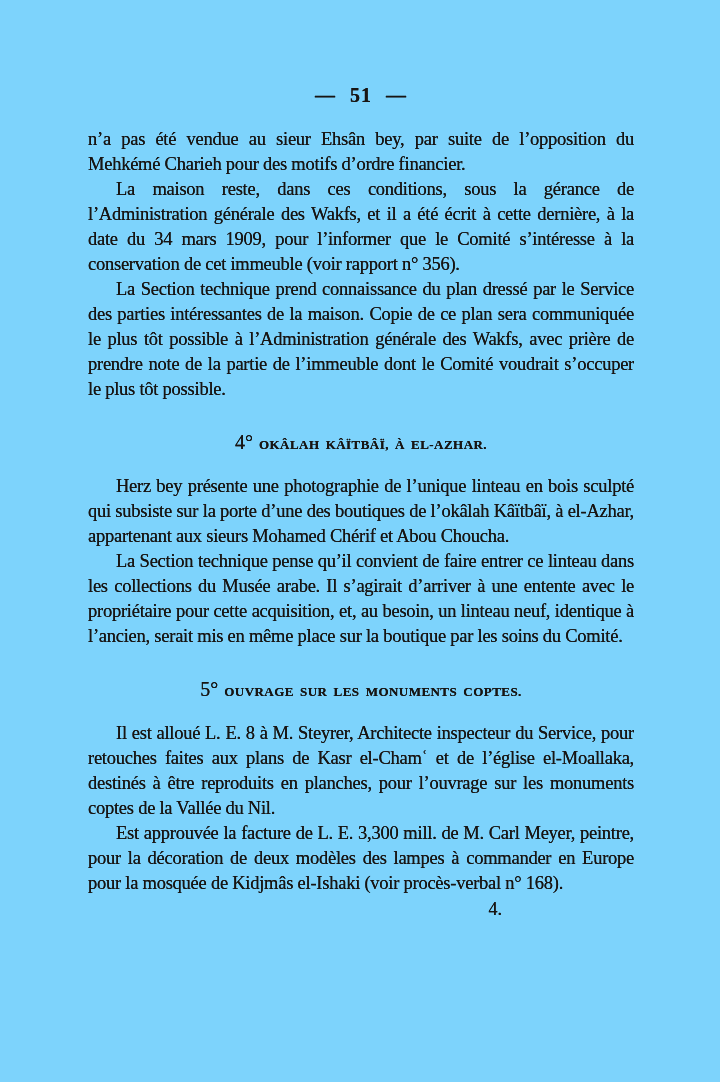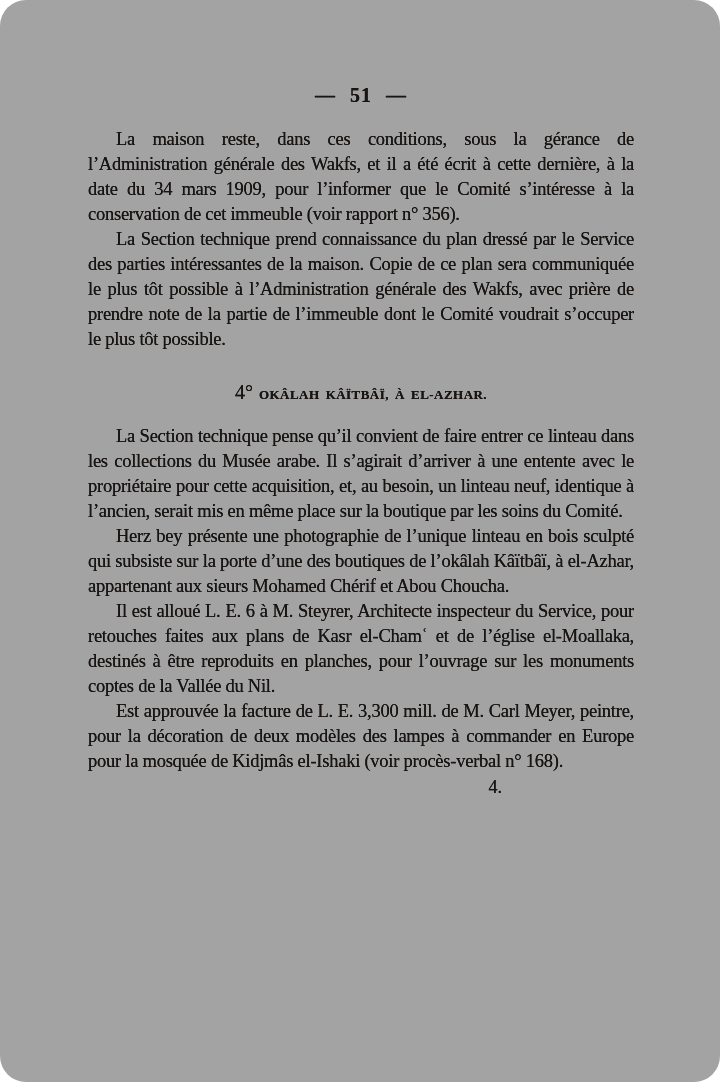--- a/index.html
+++ b/index.html
@@ -12,22 +12,21 @@
     height: 1082px;
     font-family: "Liberation Serif", "DejaVu Serif", serif;
     color: #181513;
     overflow: hidden;
   }
   .page {
     box-sizing: border-box;
     width: 720px;
     height: 1082px;
     padding: 84px 86px 0 88px;
-    background: #a3a3a3;
-    border-radius: 26px;
+    background: #7dd3fc;
   }
   .page-number {
     text-align: center;
     font-weight: bold;
     font-size: 20px;
     letter-spacing: 1px;
     word-spacing: 8px;
     margin: 0 0 20px 0;
     text-shadow: 0 0 0.5px currentColor;
   }
@@ -72,35 +71,40 @@
     text-shadow: 0 0 0.5px currentColor;
   }
 </style>
 </head>
 <body>
 
 <div class="page">
 
   <div class="page-number">— 51 —</div>
 
+  <p class="para no-indent">n’a pas été vendue au sieur Ehsân bey, par suite de l’opposition du Mehkémé Charieh pour des motifs d’ordre financier.</p>
 
   <p class="para">La maison reste, dans ces conditions, sous la gérance de l’Administration générale des Wakfs, et il a été écrit à cette dernière, à la date du 34 mars 1909, pour l’informer que le Comité s’intéresse à la conservation de cet immeuble (voir rapport n° 356).</p>
 
   <p class="para">La Section technique prend connaissance du plan dressé par le Service des parties intéressantes de la maison. Copie de ce plan sera communiquée le plus tôt possible à l’Administration générale des Wakfs, avec prière de prendre note de la partie de l’immeuble dont le Comité voudrait s’occuper le plus tôt possible.</p>
 
   <h2 class="section-heading">
     <span class="h-num">4°</span>
     <span class="h-title">OKÂLAH KÂÏTBÂÏ, À EL-AZHAR.</span>
   </h2>
 
+  <p class="para">Herz bey présente une photographie de l’unique linteau en bois sculpté qui subsiste sur la porte d’une des boutiques de l’okâlah Kâïtbâï, à el-Azhar, appartenant aux sieurs Mohamed Chérif et Abou Choucha.</p>
+
   <p class="para">La Section technique pense qu’il convient de faire entrer ce linteau dans les collections du Musée arabe. Il s’agirait d’arriver à une entente avec le propriétaire pour cette acquisition, et, au besoin, un linteau neuf, identique à l’ancien, serait mis en même place sur la boutique par les soins du Comité.</p>
 
-  <p class="para">Herz bey présente une photographie de l’unique linteau en bois sculpté qui subsiste sur la porte d’une des boutiques de l’okâlah Kâïtbâï, à el-Azhar, appartenant aux sieurs Mohamed Chérif et Abou Choucha.</p>
+  <h2 class="section-heading">
+    <span class="h-num">5°</span>
+    <span class="h-title">OUVRAGE SUR LES MONUMENTS COPTES.</span>
+  </h2>
 
-
-  <p class="para">Il est alloué L. E. 6 à M. Steyrer, Architecte inspecteur du Service, pour retouches faites aux plans de Kasr el-Chamʿ et de l’église el-Moallaka, destinés à être reproduits en planches, pour l’ouvrage sur les monuments coptes de la Vallée du Nil.</p>
+  <p class="para">Il est alloué L. E. 8 à M. Steyrer, Architecte inspecteur du Service, pour retouches faites aux plans de Kasr el-Chamʿ et de l’église el-Moallaka, destinés à être reproduits en planches, pour l’ouvrage sur les monuments coptes de la Vallée du Nil.</p>
 
 
   <p class="para">Est approuvée la facture de L. E. 3,300 mill. de M. Carl Meyer, peintre, pour la décoration de deux modèles des lampes à commander en Europe pour la mosquée de Kidjmâs el-Ishaki (voir procès-verbal n° 168).</p>
 
   <div class="sheet-number">4.</div>
 
 </div>
 
 </body></html>

